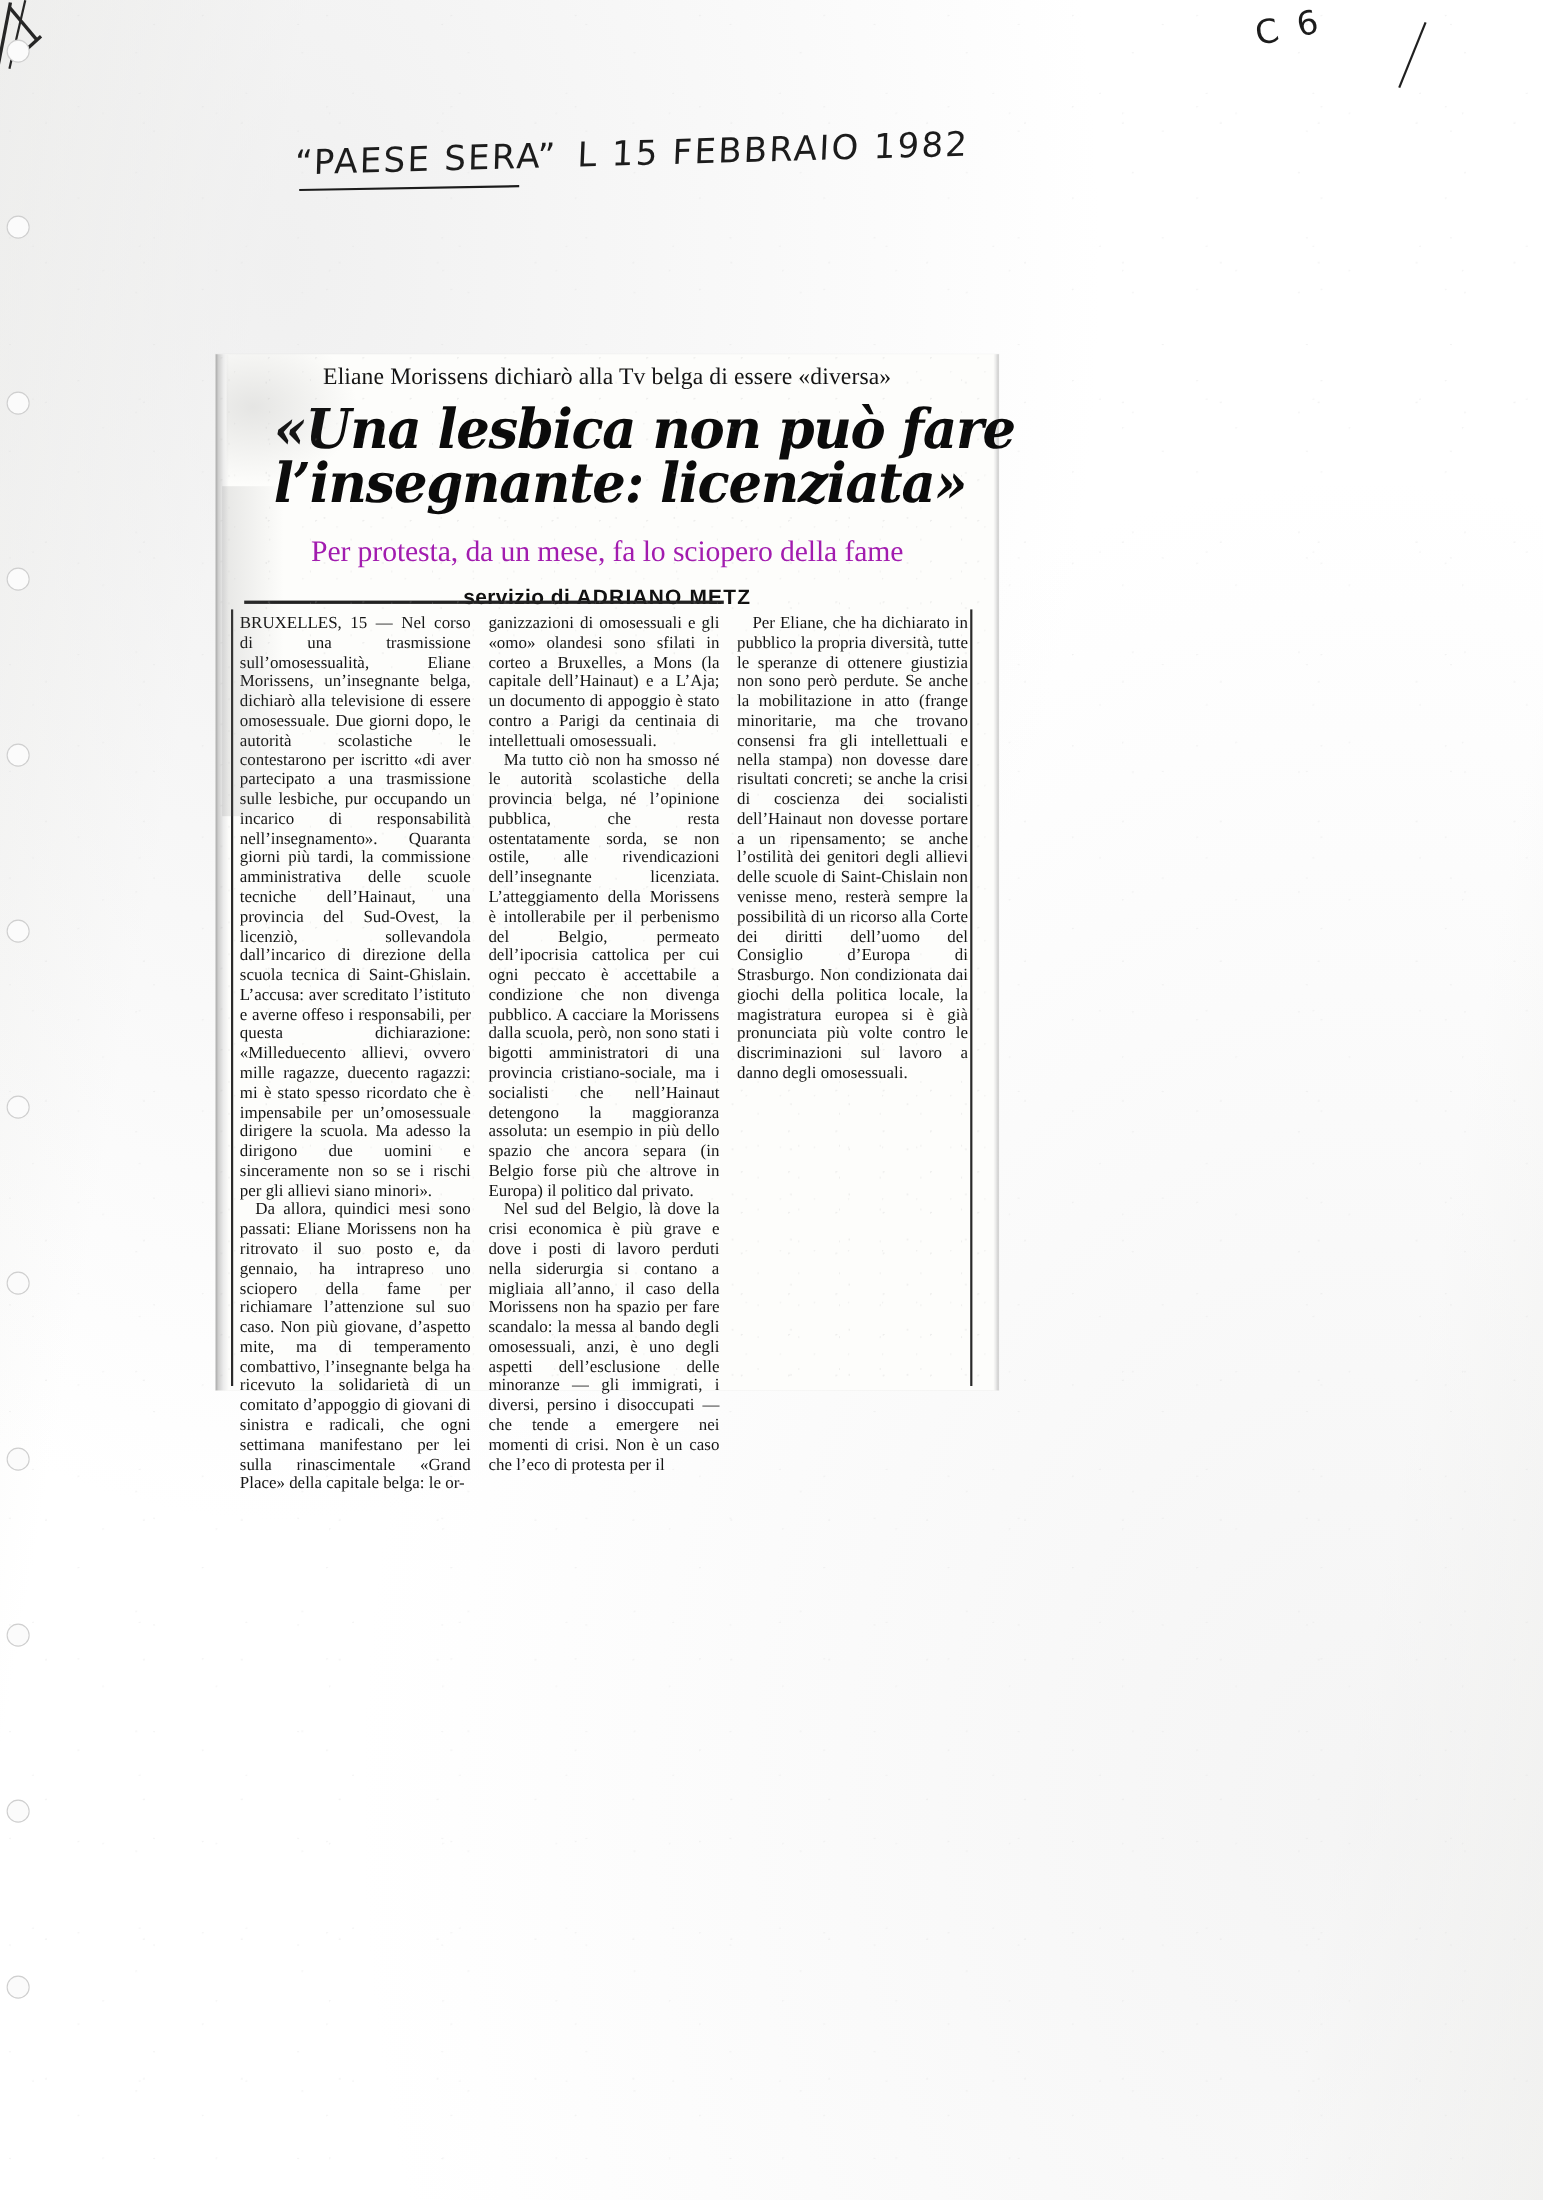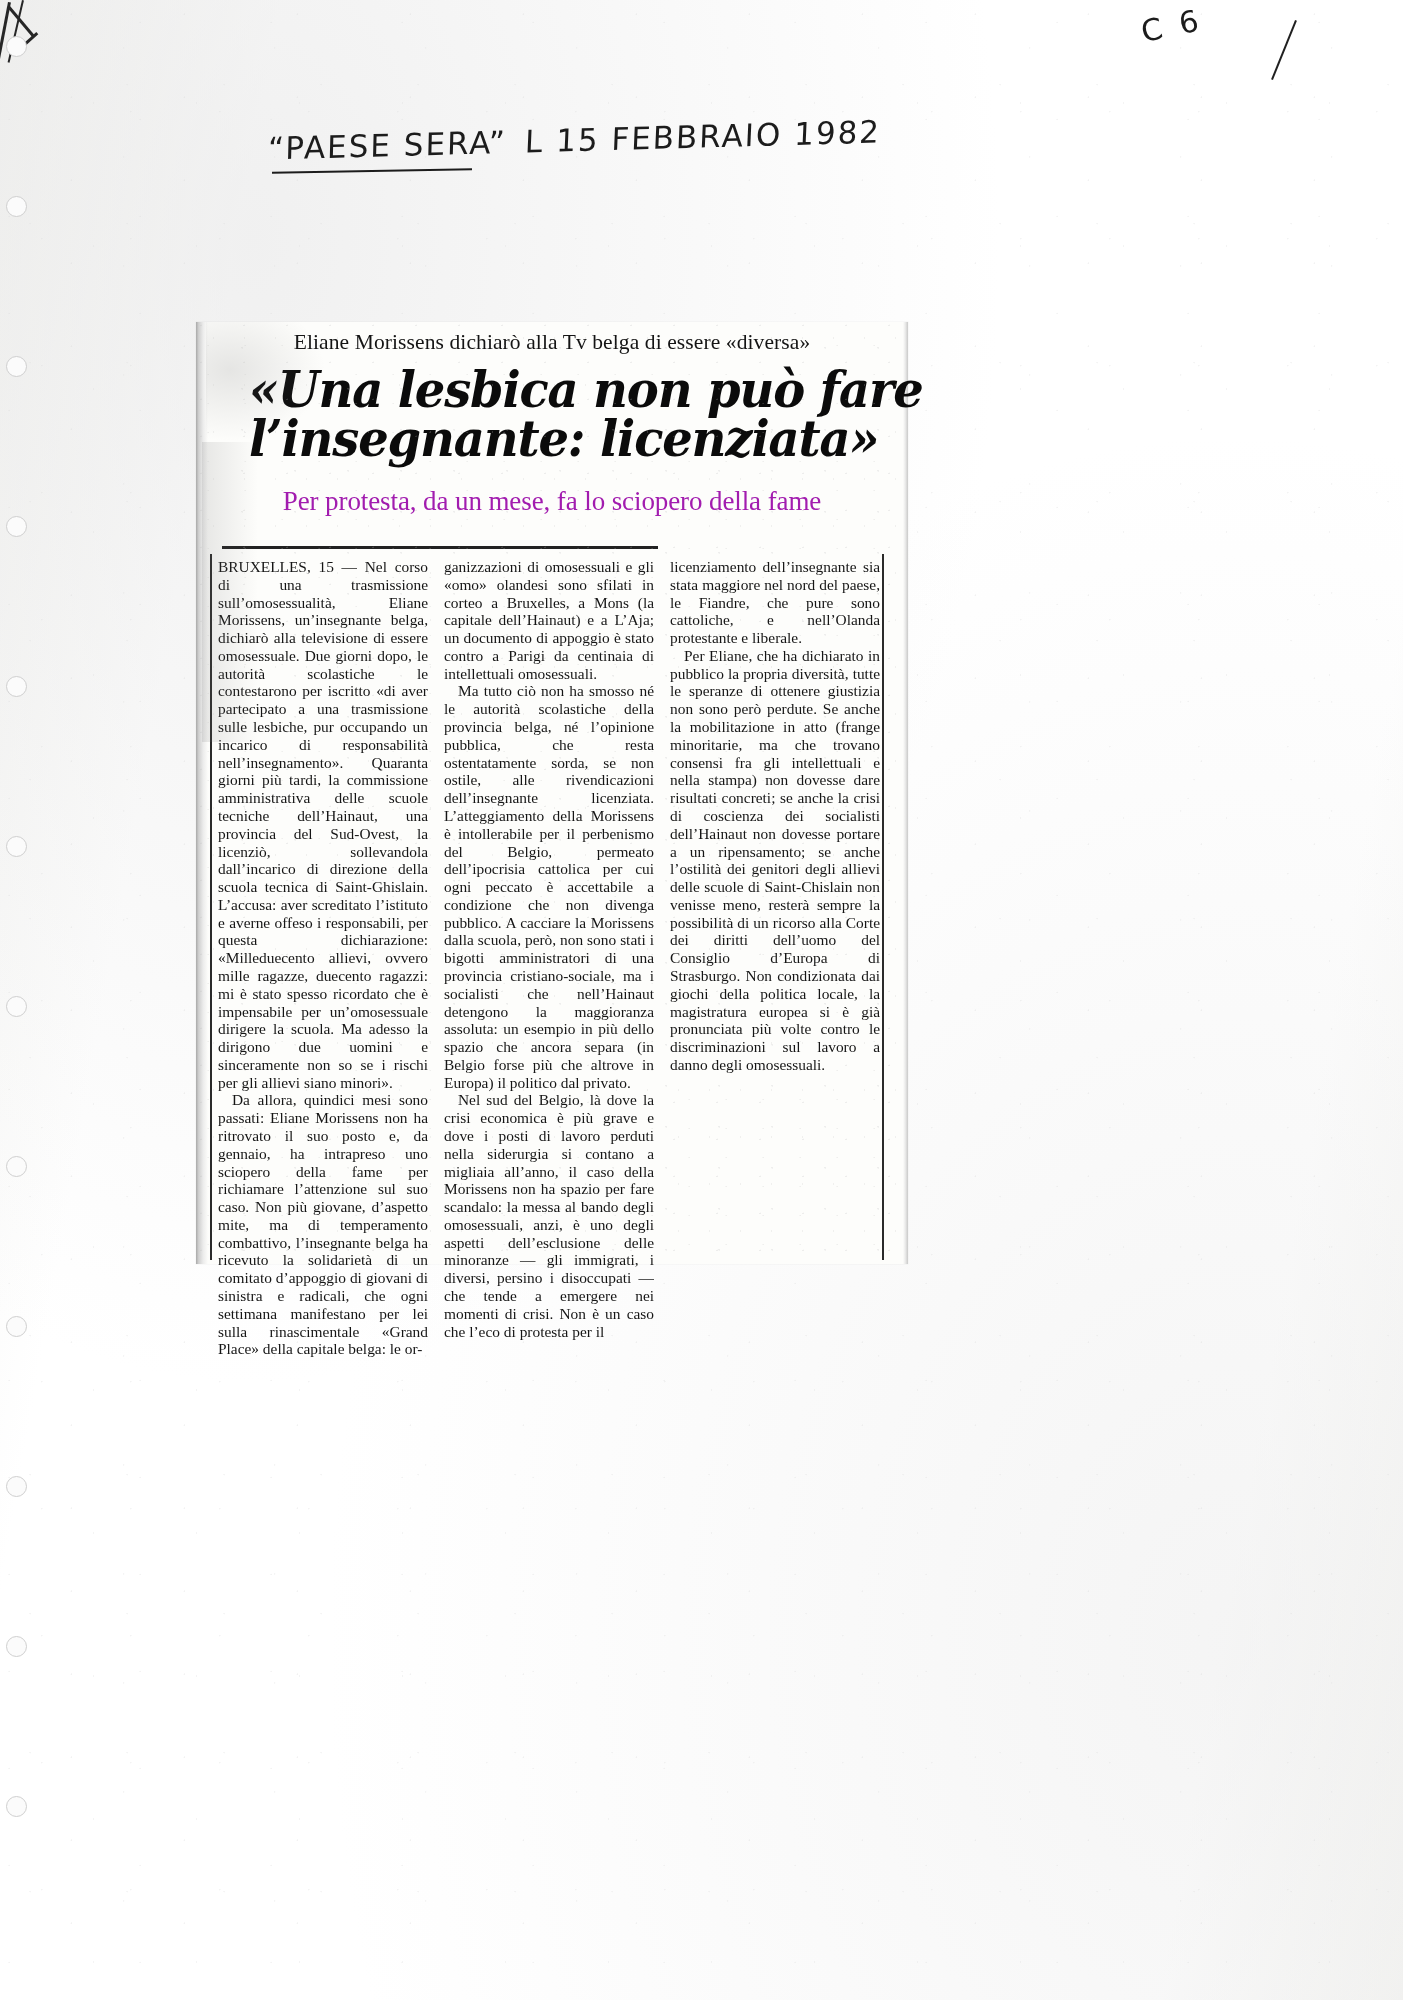--- a/index.html
+++ b/index.html
@@ -311,39 +311,42 @@
     <div id="clipping-rule-left"></div>
     <div id="clipping-rule-right"></div>
 
     <div id="headline-block">
       <div id="kicker">Eliane Morissens dichiarò alla Tv belga di essere «diversa»</div>
       <div id="headline">
         <span class="hl-line">«Una lesbica non può fare</span>
         <span class="hl-line">l’insegnante: licenziata»</span>
       </div>
       <div id="subhead">Per protesta, da un mese, fa lo sciopero della fame</div>
+      <div id="byline">
+        <span class="byline-lead">servizio di</span>
+        <span class="byline-name">ADRIANO METZ</span>
+      </div>
     </div>
 
     <div id="byline-rule"></div>
 
     <div id="columns">
 
       <div class="news-col">
         <p class="first-par">BRUXELLES, 15 — Nel corso di una trasmissione sull’omosessualità, Eliane Morissens, un’insegnante belga, dichiarò alla televisione di essere omosessuale. Due giorni dopo, le autorità scolastiche le contestarono per iscritto «di aver partecipato a una trasmissione sulle lesbiche, pur occupando un incarico di responsabilità nell’insegnamento». Quaranta giorni più tardi, la commissione amministrativa delle scuole tecniche dell’Hainaut, una provincia del Sud-Ovest, la licenziò, sollevandola dall’incarico di direzione della scuola tecnica di Saint-Ghislain. L’accusa: aver screditato l’istituto e averne offeso i responsabili, per questa dichiarazione: «Milleduecento allievi, ovvero mille ragazze, duecento ragazzi: mi è stato spesso ricordato che è impensabile per un’omosessuale dirigere la scuola. Ma adesso la dirigono due uomini e sinceramente non so se i rischi per gli allievi siano minori».</p>
         <p>Da allora, quindici mesi sono passati: Eliane Morissens non ha ritrovato il suo posto e, da gennaio, ha intrapreso uno sciopero della fame per richiamare l’attenzione sul suo caso. Non più giovane, d’aspetto mite, ma di temperamento combattivo, l’insegnante belga ha ricevuto la solidarietà di un comitato d’appoggio di giovani di sinistra e radicali, che ogni settimana manifestano per lei sulla rinascimentale «Grand Place» della capitale belga: le or-</p>
       </div>
 
       <div class="news-col">
         <p class="first-par">ganizzazioni di omosessuali e gli «omo» olandesi sono sfilati in corteo a Bruxelles, a Mons (la capitale dell’Hainaut) e a L’Aja; un documento di appoggio è stato contro a Parigi da centinaia di intellettuali omosessuali.</p>
         <p>Ma tutto ciò non ha smosso né le autorità scolastiche della provincia belga, né l’opinione pubblica, che resta ostentatamente sorda, se non ostile, alle rivendicazioni dell’insegnante licenziata. L’atteggiamento della Morissens è intollerabile per il perbenismo del Belgio, permeato dell’ipocrisia cattolica per cui ogni peccato è accettabile a condizione che non divenga pubblico. A cacciare la Morissens dalla scuola, però, non sono stati i bigotti amministratori di una provincia cristiano-sociale, ma i socialisti che nell’Hainaut detengono la maggioranza assoluta: un esempio in più dello spazio che ancora separa (in Belgio forse più che altrove in Europa) il politico dal privato.</p>
         <p>Nel sud del Belgio, là dove la crisi economica è più grave e dove i posti di lavoro perduti nella siderurgia si contano a migliaia all’anno, il caso della Morissens non ha spazio per fare scandalo: la messa al bando degli omosessuali, anzi, è uno degli aspetti dell’esclusione delle minoranze — gli immigrati, i diversi, persino i disoccupati — che tende a emergere nei momenti di crisi. Non è un caso che l’eco di protesta per il</p>
       </div>
 
       <div class="news-col">
-        <p class="first-par">licenziamento dell’insegnante sia stata maggiore nel nord del paese, le Fiandre, che pure sono cattoliche, e nell’Olanda protestante e liberale.</p>
         <p>Per Eliane, che ha dichiarato in pubblico la propria diversità, tutte le speranze di ottenere giustizia non sono però perdute. Se anche la mobilitazione in atto (frange minoritarie, ma che trovano consensi fra gli intellettuali e nella stampa) non dovesse dare risultati concreti; se anche la crisi di coscienza dei socialisti dell’Hainaut non dovesse portare a un ripensamento; se anche l’ostilità dei genitori degli allievi delle scuole di Saint-Chislain non venisse meno, resterà sempre la possibilità di un ricorso alla Corte dei diritti dell’uomo del Consiglio d’Europa di Strasburgo. Non condizionata dai giochi della politica locale, la magistratura europea si è già pronunciata più volte contro le discriminazioni sul lavoro a danno degli omosessuali.</p>
       </div>
 
     </div>
 
     <div id="clipping-smudge-top"></div>
     <div id="clipping-smudge-mid"></div>
     <div id="clipping-grain"></div>
   </div>
 

